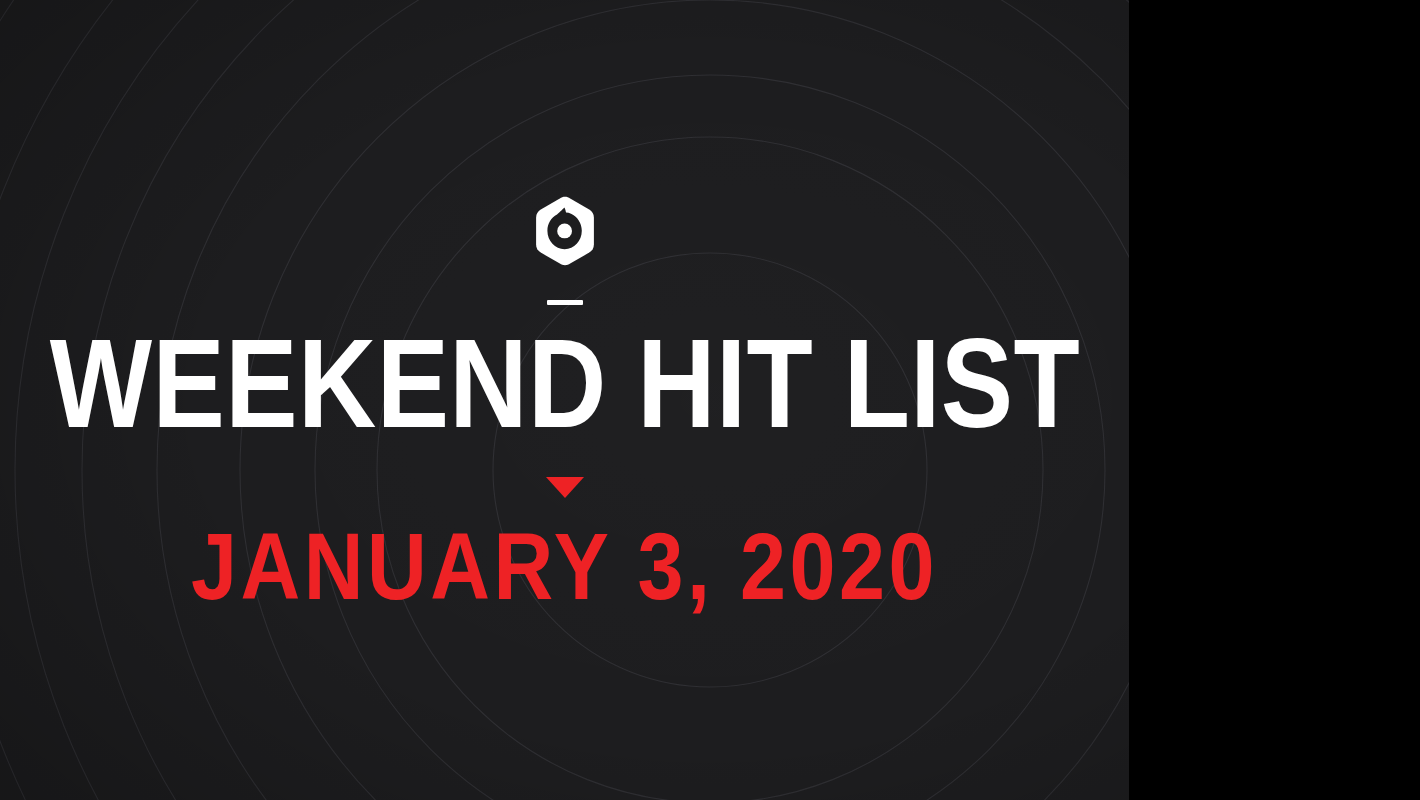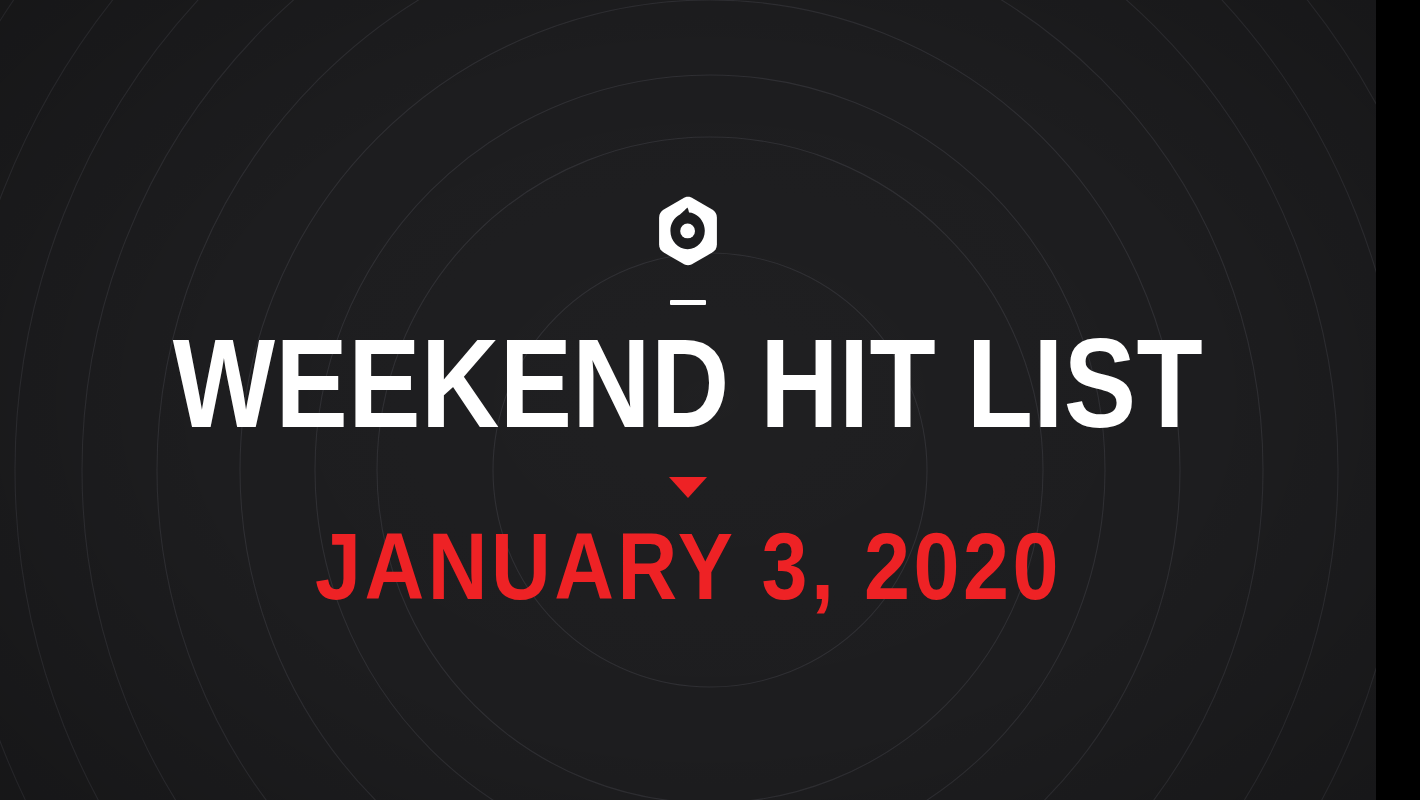--- a/index.html
+++ b/index.html
@@ -2,21 +2,21 @@
 <html><head>
 <meta charset="utf-8">
 <style>
   html, body {
     margin: 0;
     padding: 0;
     background: #000;
   }
   #stage {
     position: relative;
-    width: 1376px;
+    width: 1129px;
     height: 800px;
     overflow: hidden;
     background: #1d1d1f;
     font-family: "Liberation Sans", sans-serif;
   }
 
   
   #rings {
     position: absolute;
     inset: 0;

